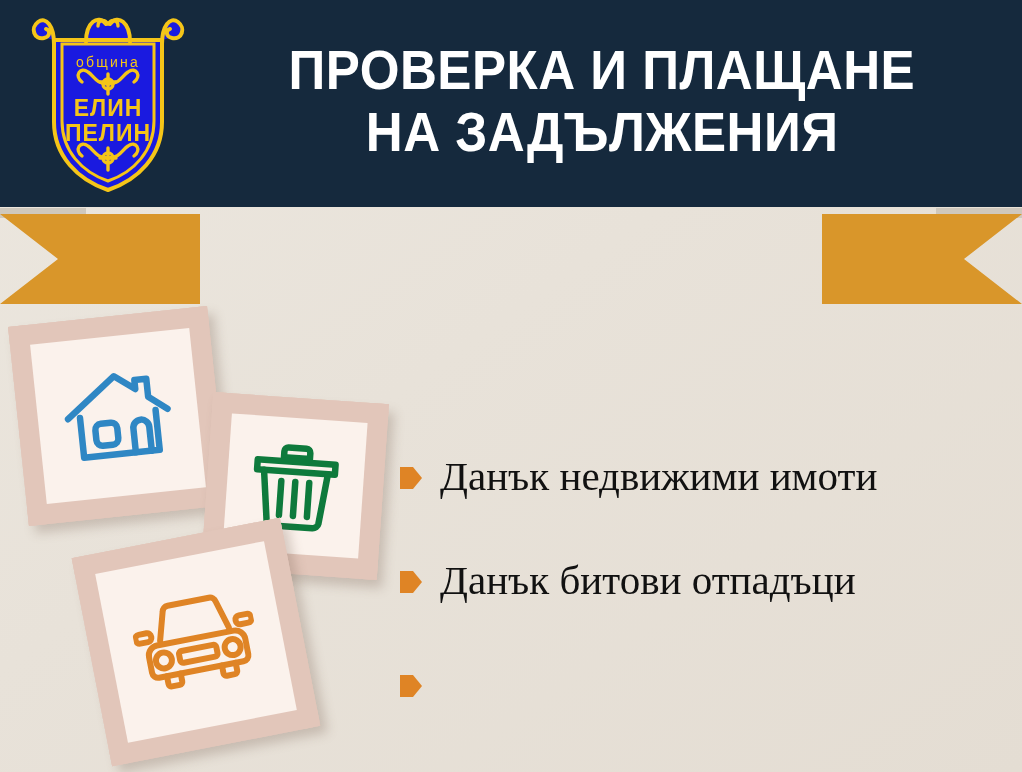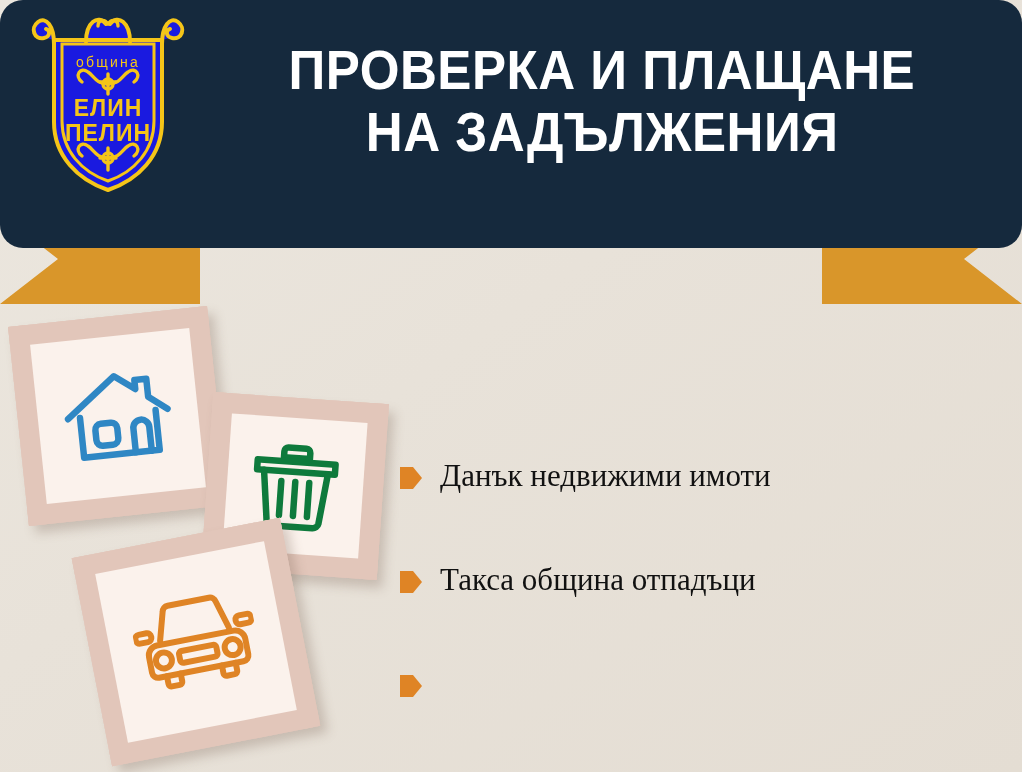--- a/index.html
+++ b/index.html
@@ -13,24 +13,23 @@
   }
   .poster{
     position:relative;
     width:1022px;height:772px;
     background:linear-gradient(145deg,#ece7df 0%,#e8e2d9 45%,#e4ddd3 100%);
     overflow:hidden;
   }
 
   
   .header{
-    position:absolute;left:0;top:0;width:1022px;height:248px;
+    position:absolute;left:0;top:0;width:1022px;height:207px;
     background:#15293d;
     z-index:5;
-    border-radius:23px;
   }
   .crest{
     position:absolute;left:24px;top:4px;width:168px;height:192px;
   }
   .header-titles{
     position:absolute;left:196px;top:16px;width:812px;height:170px;
     display:flex;flex-direction:column;align-items:center;justify-content:center;
   }
   .title-line{
     color:#ffffff;
@@ -115,21 +114,21 @@
   }
   .tax-item{
     display:flex;align-items:center;
     height:104px;
   }
   .bullet{
     width:22px;height:26px;flex:0 0 22px;margin-right:18px;margin-top:4px;
   }
   .tax-label{
     font-family:"Liberation Serif", serif;
-    font-size:31px;
+    font-size:41px;
     line-height:50px;
     color:#111111;
     white-space:nowrap;
   }
 </style>
 </head>
 <body>
 
 <div class="poster">
 
@@ -238,21 +237,21 @@
       <svg class="bullet" viewBox="0 0 22 26">
         <path d="M0 2 H13 L22 13 L13 24 H0 Z" fill="#df8425"></path>
       </svg>
       <span class="tax-label">Данък недвижими имоти</span>
     </div>
 
     <div class="tax-item">
       <svg class="bullet" viewBox="0 0 22 26">
         <path d="M0 2 H13 L22 13 L13 24 H0 Z" fill="#df8425"></path>
       </svg>
-      <span class="tax-label">Такса община отпадъци</span>
+      <span class="tax-label">Данък битови отпадъци</span>
     </div>
 
     <div class="tax-item">
       <svg class="bullet" viewBox="0 0 22 26">
         <path d="M0 2 H13 L22 13 L13 24 H0 Z" fill="#df8425"></path>
       </svg>
     </div>
 
   </div>
 

